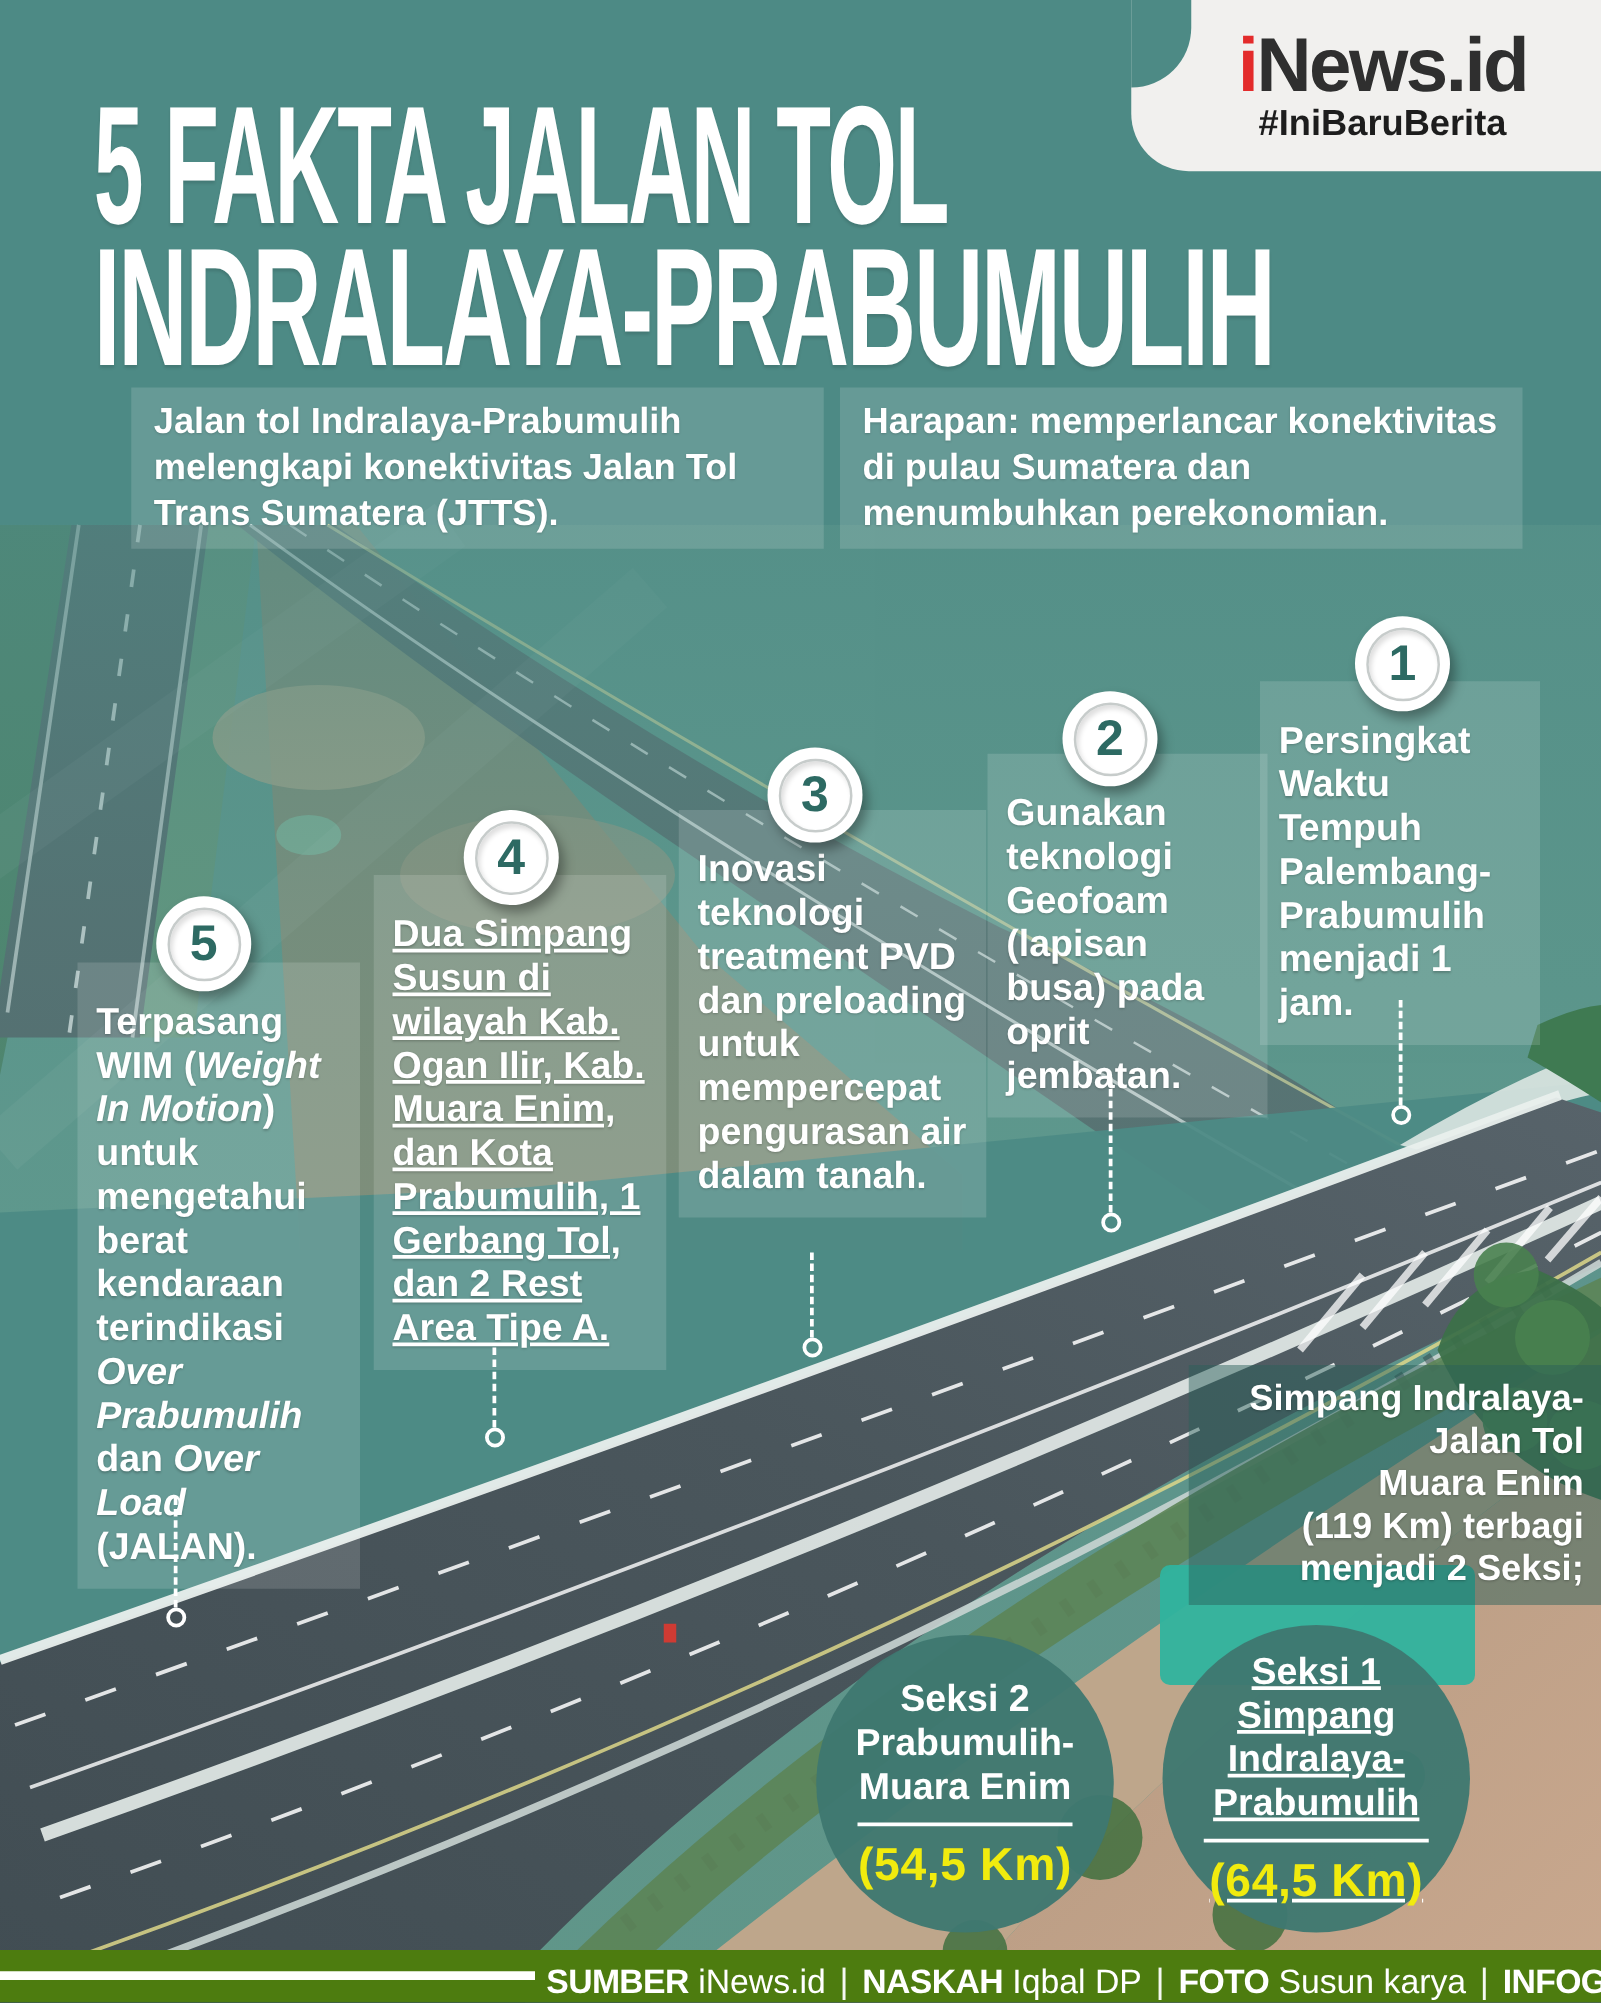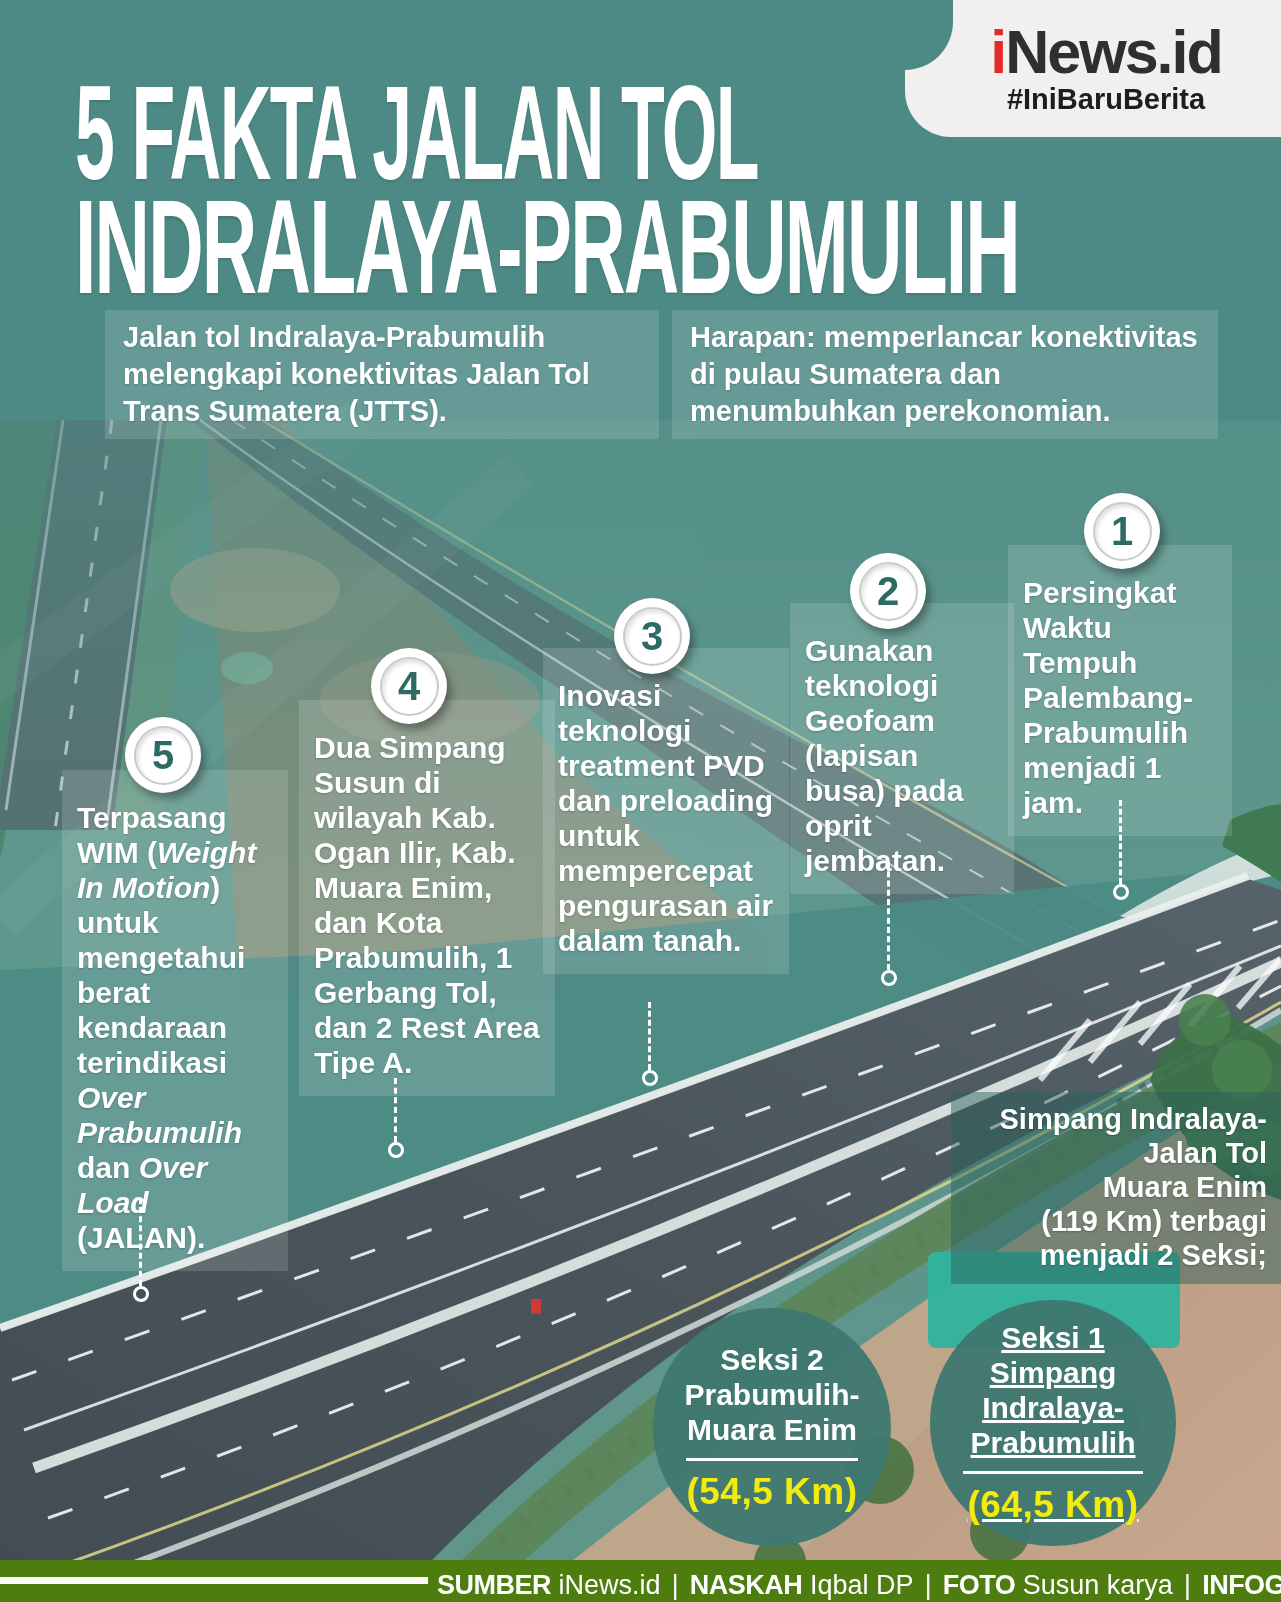--- a/index.html
+++ b/index.html
@@ -213,21 +213,21 @@
 
   <div class="fact-box" style="left:543px;top:648px;width:246px;">
     <div><span>Inovasi teknologi treatment PVD dan preloading untuk mempercepat pengurasan air dalam tanah.</span></div>
   </div>
   <div class="num-badge" style="left:614px;top:598px;">
       <div class="num-inner">3</div>
     </div>
   <div class="dash" style="left:648px;top:1002px;height:68px;"></div>
   <div class="dash-end" style="left:642px;top:1070px;"></div>
 
-  <div class="fact-box" style="left:299px;top:700px;width:256px;">
+  <div class="fact-box" style="left:299px;top:700px;width:234px;text-decoration:underline;">
     <div><span>Dua Simpang Susun di wilayah Kab. Ogan Ilir, Kab. Muara Enim, dan Kota Prabumulih, 1 Gerbang Tol, dan 2 Rest Area Tipe A.</span></div>
   </div>
   <div class="num-badge" style="left:371px;top:648px;">
       <div class="num-inner">4</div>
     </div>
   <div class="dash" style="left:394px;top:1078px;height:64px;"></div>
   <div class="dash-end" style="left:388px;top:1142px;"></div>
 
   <div class="fact-box" style="left:62px;top:770px;width:226px;">
     <div><span>Terpasang WIM (</span><span class="it">Weight In Motion</span><span>) untuk mengetahui berat kendaraan terindikasi </span><span class="it">Over Prabumulih</span><span> dan </span><span class="it">Over Load</span><span> (JALAN).</span></div>

